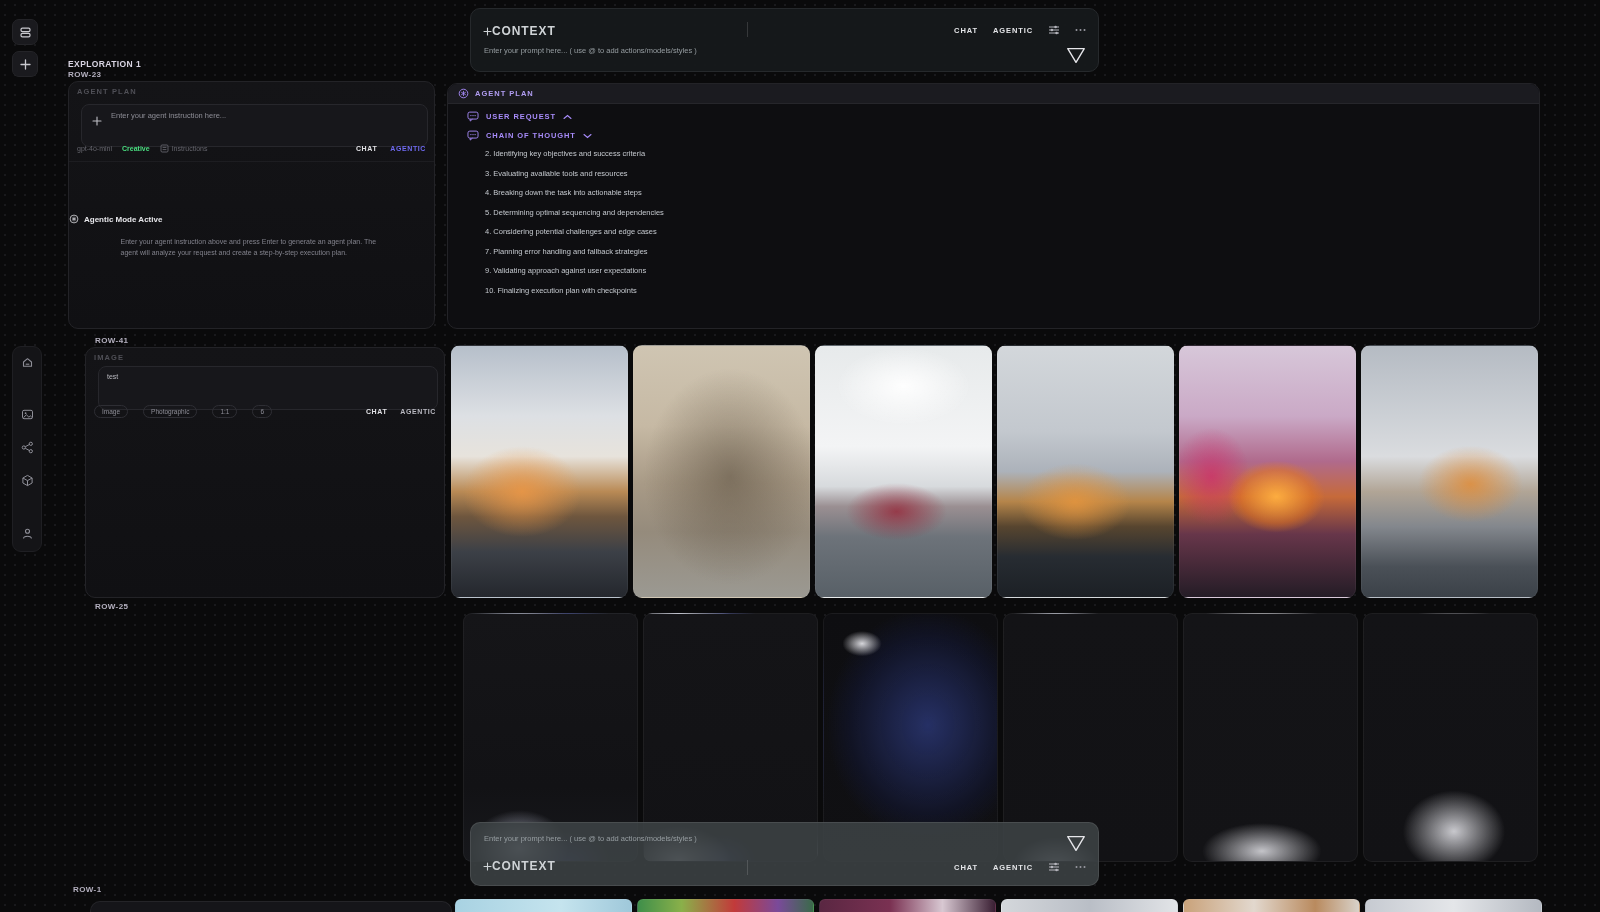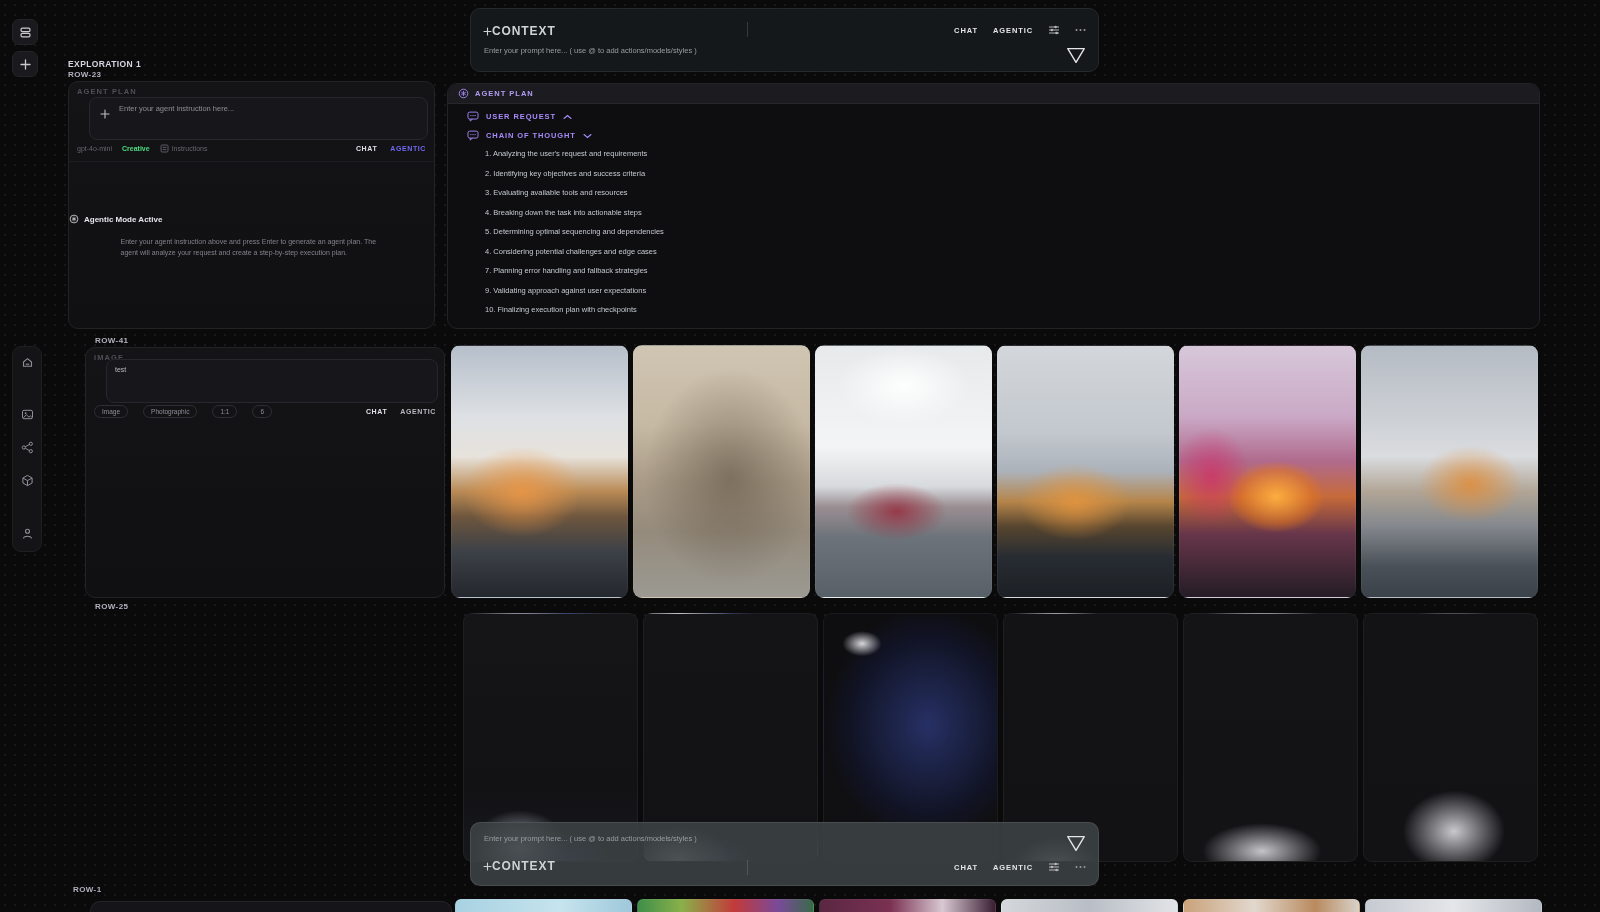--- a/index.html
+++ b/index.html
@@ -26,21 +26,21 @@
   .pb-mode{font-size:7.5px;font-weight:bold;letter-spacing:0.9px;color:#e4e5e8;cursor:pointer;}
   .pb-div{position:absolute;left:276px;width:1px;height:15px;background:rgba(255,255,255,0.14);}
   .pb-ph{position:absolute;left:13px;color:#969da1;font-size:7.5px;}
   .pb-send{position:absolute;right:11px;width:22px;height:19px;cursor:pointer;}
 
   
   .card{position:absolute;background:linear-gradient(180deg,#141417 0%,#101013 100%);
         border:1px solid #232327;border-radius:10px;}
   .card-title{position:absolute;left:8px;top:5px;font-size:7.5px;font-weight:bold;letter-spacing:1.1px;
         color:#4f4f56;}
-  .inner-box{position:absolute;left:20px;right:6px;background:#17171b;border:1px solid #27272c;border-radius:8px;}
+  .inner-box{position:absolute;left:12px;right:6px;background:#17171b;border:1px solid #27272c;border-radius:8px;margin-top:7px;}
   .row-label{position:absolute;font-size:8px;letter-spacing:0.4px;color:#b4b0bf;font-weight:bold;}
   .expl-label{position:absolute;font-size:8.5px;letter-spacing:0.4px;color:#d8d4e2;font-weight:bold;}
 
   .meta-row{position:absolute;left:8px;right:8px;display:flex;align-items:center;}
   .meta-left{display:flex;align-items:center;gap:10px;flex:1;}
   .meta-model{font-size:7px;color:#65656d;}
   .meta-style{font-size:7px;color:#4ade80;font-weight:bold;}
   .meta-instr{display:flex;align-items:center;gap:3px;font-size:7px;color:#65656d;}
   .meta-chat{font-size:7px;font-weight:bold;letter-spacing:0.6px;color:#e2e2e6;cursor:pointer;}
   .meta-agentic{font-size:7px;font-weight:bold;letter-spacing:0.6px;color:#6f6af2;cursor:pointer;margin-left:13px;}
@@ -301,21 +301,20 @@
           </svg>
         </span>
       <span class="section-label">CHAIN OF THOUGHT</span>
       <span>
           <svg width="9" height="6" viewBox="0 0 9 6">
             <path d="M1 1.5 L4.5 4.5 L8 1.5" fill="none" stroke="#a78bfa" stroke-width="1.1" stroke-linecap="round"></path>
           </svg>
         </span>
     </div>
     <div class="steps" id="cot-steps">
-        <div class="step">1. Analyzing the user's request and requirements</div>
         <div class="step">2. Identifying key objectives and success criteria</div>
         <div class="step">3. Evaluating available tools and resources</div>
         <div class="step">4. Breaking down the task into actionable steps</div>
         <div class="step">5. Determining optimal sequencing and dependencies</div>
         <div class="step">4. Considering potential challenges and edge cases</div>
         <div class="step">7. Planning error handling and fallback strategies</div>
         <div class="step">9. Validating approach against user expectations</div>
         <div class="step">10. Finalizing execution plan with checkpoints</div>
       </div>
   </div>

